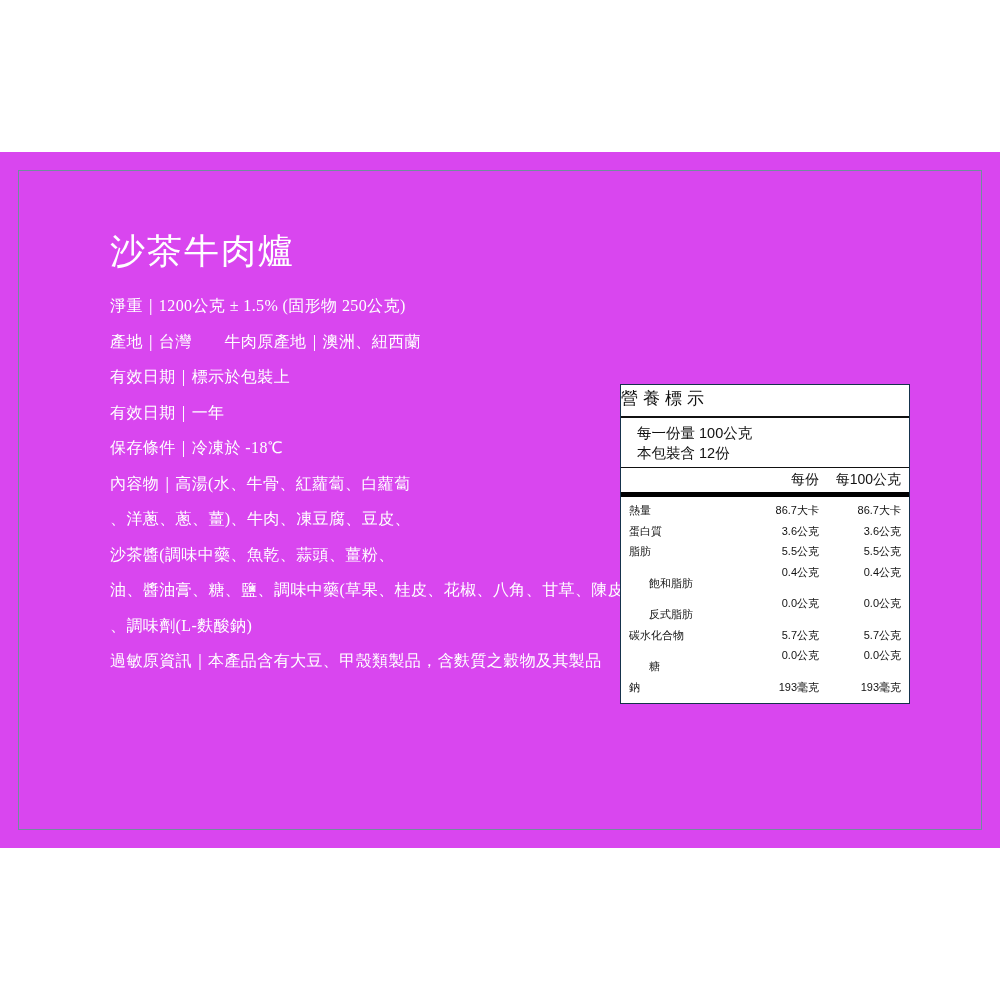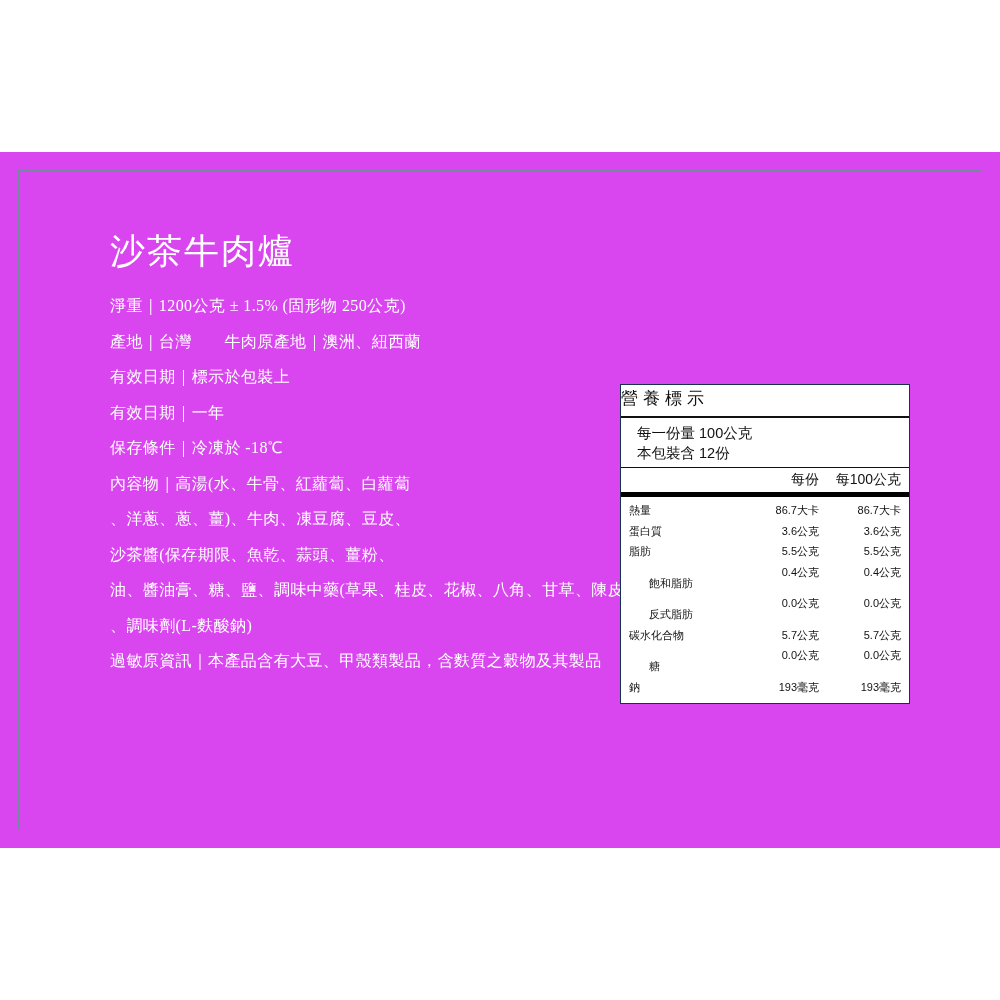--- a/index.html
+++ b/index.html
@@ -135,21 +135,21 @@
     <div class="content">
       <div class="product-title">沙茶牛肉爐</div>
       <div class="spec-list">
         <div class="spec-line">淨重｜1200公克 ± 1.5% (固形物 250公克)</div>
         <div class="spec-line">產地｜台灣　　牛肉原產地｜澳洲、紐西蘭</div>
         <div class="spec-line">有效日期｜標示於包裝上</div>
         <div class="spec-line">有效日期｜一年</div>
         <div class="spec-line">保存條件｜冷凍於 -18℃</div>
         <div class="spec-line">內容物｜高湯(水、牛骨、紅蘿蔔、白蘿蔔</div>
         <div class="spec-line">、洋蔥、蔥、薑)、牛肉、凍豆腐、豆皮、</div>
-        <div class="spec-line">沙茶醬(保存期限、魚乾、蒜頭、薑粉、</div>
+        <div class="spec-line">沙茶醬(調味中藥、魚乾、蒜頭、薑粉、</div>
         <div class="spec-line">油、醬油膏、糖、鹽、調味中藥(草果、桂皮、花椒、八角、甘草、陳皮)</div>
         <div class="spec-line">、調味劑(L-麩酸鈉)</div>
         <div class="spec-line">過敏原資訊｜本產品含有大豆、甲殼類製品，含麩質之穀物及其製品</div>
       </div>
     </div>
 
     <div class="nutrition">
       <div class="nutri-title">營養標示</div>
       <div class="nutri-serving">
         <div>每一份量 100公克</div>

